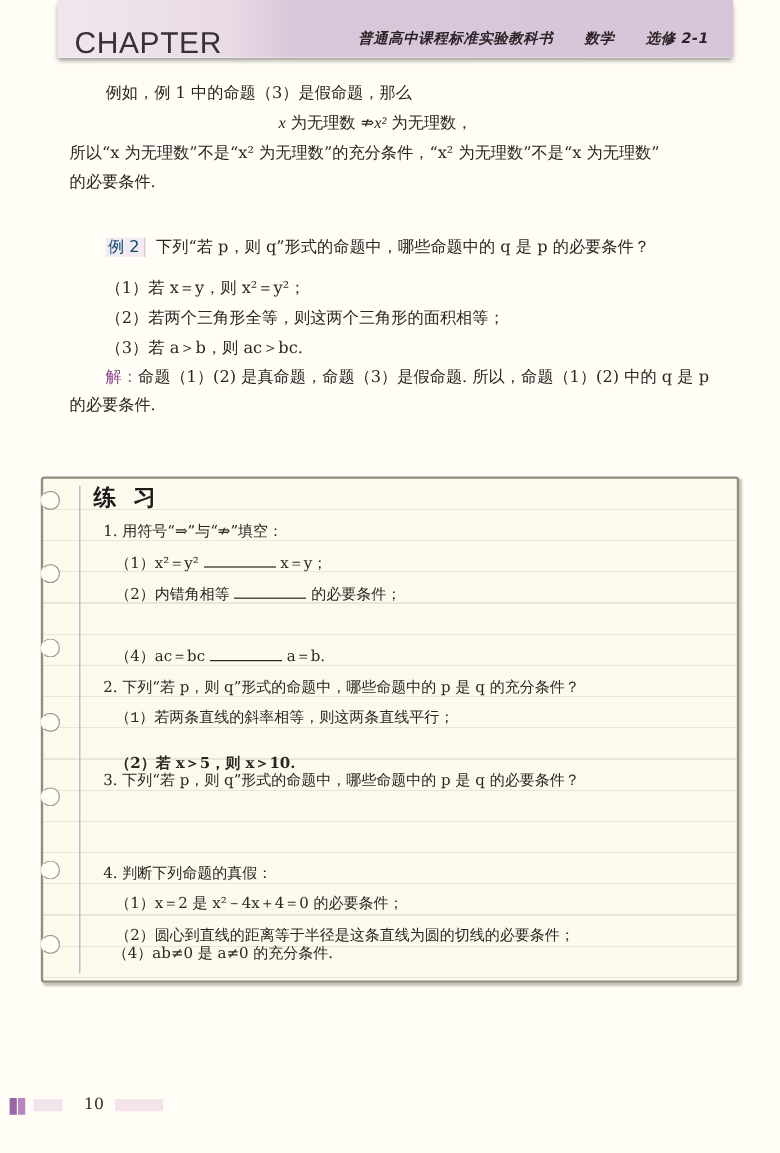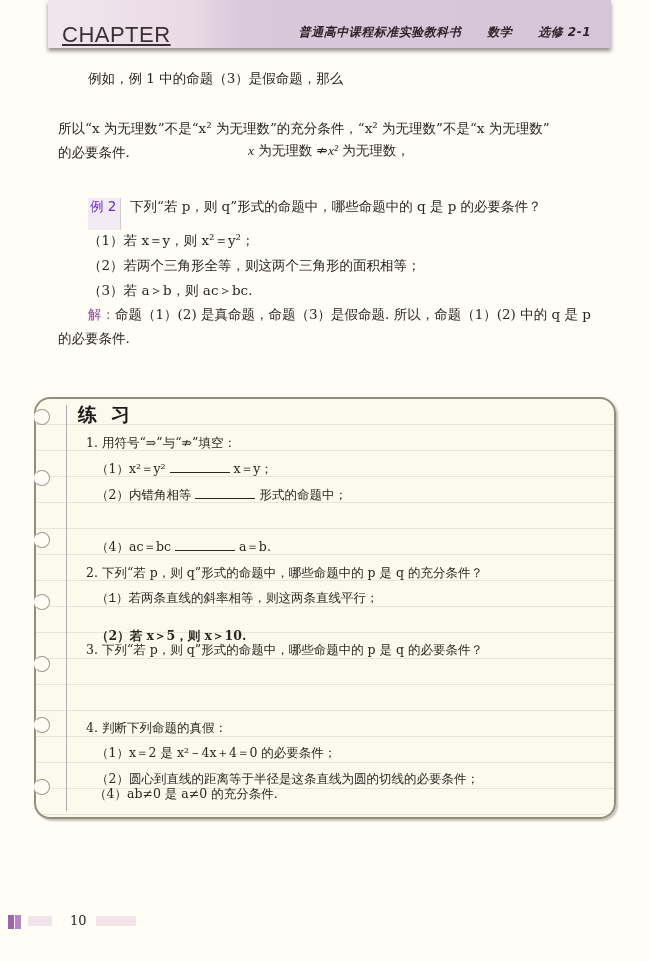--- a/index.html
+++ b/index.html
@@ -10,39 +10,39 @@
     color:#2a2622;
   }
   .header {
     position:absolute; left:48px; top:0; width:563px; height:48px;
     background:linear-gradient(90deg,#f1e6ee 0%,#e9dbe6 25%,#d9c7da 35%,#d6c4d8 100%);
     box-shadow:0 3px 4px rgba(60,50,50,0.55);
   }
   .header .chapter {
     position:absolute; left:14px; top:22px;
     font-family:"Liberation Sans","DejaVu Sans",sans-serif;
-    font-size:22px; color:#3a3034; letter-spacing:0.5px;text-decoration:underline;
+    font-size:25px; color:#3a3034; letter-spacing:0.5px;
   }
   .header .book {
     position:absolute; right:20px; top:24px;
     font-family:"DejaVu Sans","Liberation Sans",sans-serif;
     font-size:12px; font-style:italic; font-weight:bold; color:#2c2429;
     letter-spacing:0.5px;
   }
   .header .book span { margin-left:26px; }
   .text { position:absolute; font-size:13.5px; line-height:20px; white-space:nowrap; }
   .mi { font-style:italic; font-family:"Liberation Serif","DejaVu Serif",serif; }
   .ex-label {
-    color:#6d28d9; font-family:"DejaVu Sans",sans-serif; font-size:13.5px;
-    padding:0 4px 16px 2px; background:#f2ebf4; border-right:1px solid #d8c6da;
+    color:#0c4a6e; font-family:"DejaVu Sans",sans-serif; font-size:13.5px;
+    padding:0 4px 0 2px; background:#f2ebf4; border-right:1px solid #d8c6da;
   }
   .sol-label { color:#8a4c8f; font-family:"DejaVu Sans",sans-serif; }
   .practice {
     position:absolute; left:34px; top:397px; width:578px; height:418px;
-    border:2px solid #8e8f7c; border-radius:16px;
+    border:2px solid #8e8f7c; border-radius:3px;
     background:repeating-linear-gradient(180deg,#fbfaec 0px,#fbfaec 25px,#e8e6d6 25px,#e8e6d6 26px);
     box-shadow:2px 2px 2px rgba(90,90,70,0.35);
   }
   .practice .margin-line {
     position:absolute; left:30px; top:6px; bottom:6px; width:1px; background:#b9a5c4;
   }
   .ring {
     position:absolute; left:-2px; width:14px; height:14px;
     border:1.5px solid #9b9b8f; border-left-color:transparent; border-radius:50%;
     background:#fffdf6;
@@ -65,21 +65,21 @@
 <body>
 
 <div class="header">
   <div class="chapter">CHAPTER</div>
   <div class="book">
     <span>普通高中课程标准实验教科书</span><span>数学</span><span>选修 2-1</span>
   </div>
 </div>
 
 <div class="text" style="left:88px;top:68px;">例如，例 1 中的命题（3）是假命题，那么</div>
-<div class="text" style="left:248px;top:93px;margin-top:47px;">
+<div class="text" style="left:232px;top:93px;">
   <span class="mi">x</span><span> 为无理数 </span><span>⇏</span><span class="mi">x²</span><span> 为无理数，</span>
 </div>
 <div class="text" style="left:58px;top:118px;">所以“x 为无理数”不是“x² 为无理数”的充分条件，“x² 为无理数”不是“x 为无理数”</div>
 <div class="text" style="left:58px;top:142px;">的必要条件.</div>
 
 <div class="text" style="left:88px;top:196px;">
   <span class="ex-label">例 2</span>&nbsp;&nbsp;<span>下列“若 p，则 q”形式的命题中，哪些命题中的 q 是 p 的必要条件？</span>
 </div>
 <div class="text" style="left:88px;top:230px;">（1）若 x＝y，则 x²＝y²；</div>
 <div class="text" style="left:88px;top:255px;">（2）若两个三角形全等，则这两个三角形的面积相等；</div>
@@ -95,21 +95,21 @@
   <div class="ring" style="top:71px;"></div>
   <div class="ring" style="top:133px;"></div>
   <div class="ring" style="top:195px;"></div>
   <div class="ring" style="top:257px;"></div>
   <div class="ring" style="top:318px;"></div>
   <div class="ring" style="top:380px;"></div>
   <div class="title">练习</div>
 
   <div class="p-line" style="left:50px;top:35px;">1. 用符号“⇒”与“⇏”填空：</div>
   <div class="p-line" style="left:60px;top:61px;"><span>（1）x²＝y²</span><span class="blank"></span><span>x＝y；</span></div>
-  <div class="p-line" style="left:60px;top:87px;"><span>（2）内错角相等</span><span class="blank"></span><span>形式的命题中；</span></div>
+  <div class="p-line" style="left:60px;top:87px;"><span>（2）内错角相等</span><span class="blank"></span><span>的必要条件；</span></div>
   <div class="p-line" style="left:60px;top:139px;"><span>（4）ac＝bc</span><span class="blank"></span><span>a＝b.</span></div>
 
   <div class="p-line" style="left:50px;top:165px;">2. 下列“若 p，则 q”形式的命题中，哪些命题中的 p 是 q 的充分条件？</div>
   <div class="p-line" style="left:60px;top:191px;font-family:Liberation Mono, monospace;">（1）若两条直线的斜率相等，则这两条直线平行；</div>
   <div class="p-line" style="left:60px;top:228px;font-weight:bold;">（2）若 x＞5，则 x＞10.</div>
 
   <div class="p-line" style="left:50px;top:242px;">3. 下列“若 p，则 q”形式的命题中，哪些命题中的 p 是 q 的必要条件？</div>
 
   <div class="p-line" style="left:50px;top:320px;">4. 判断下列命题的真假：</div>
   <div class="p-line" style="left:60px;top:345px;">（1）x＝2 是 x²－4x＋4＝0 的必要条件；</div>

